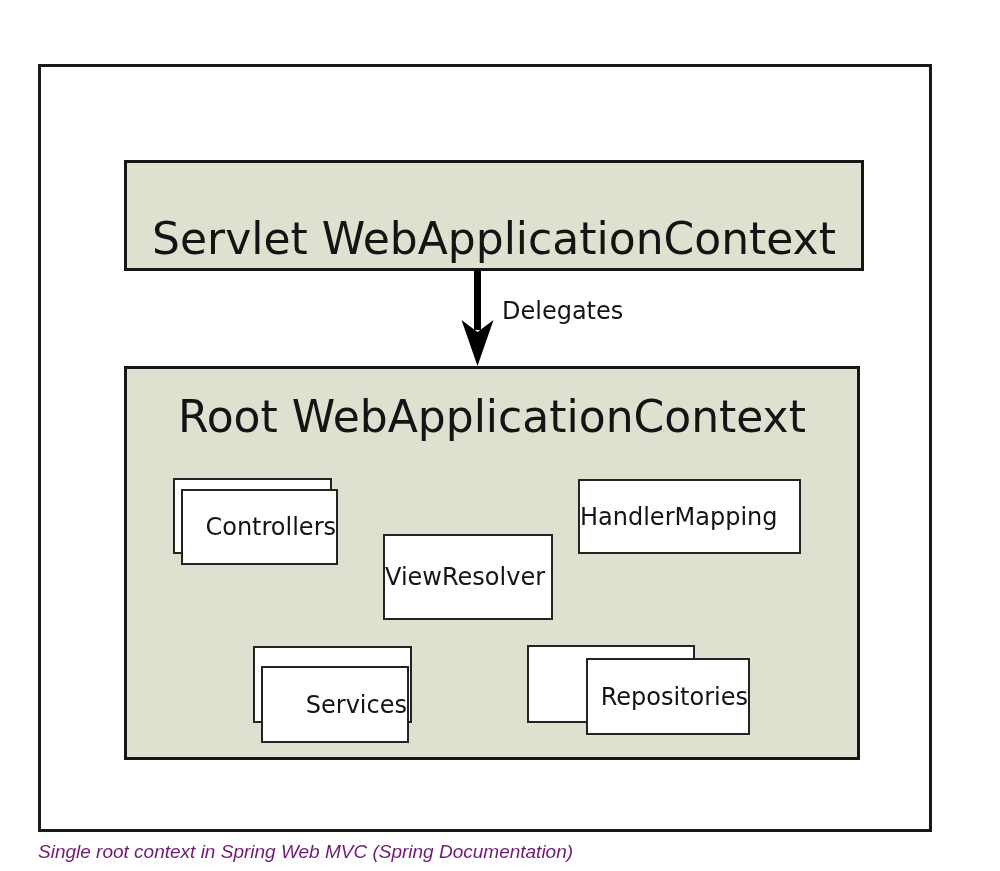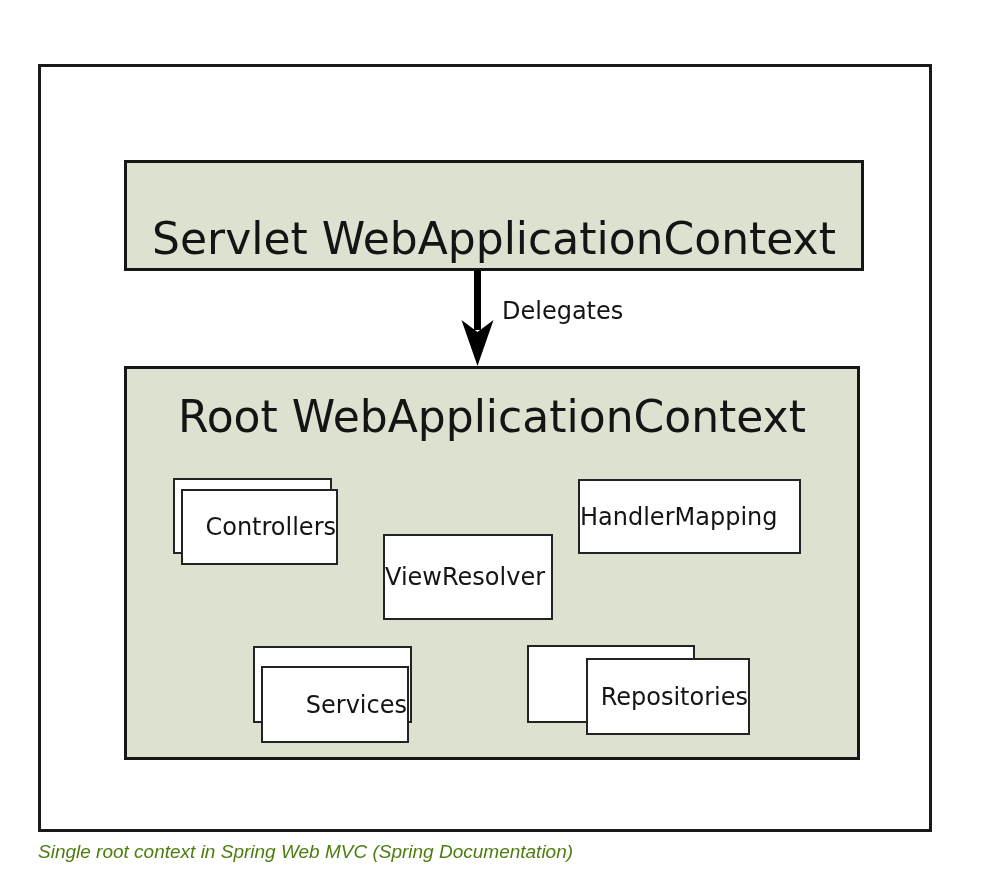--- a/index.html
+++ b/index.html
@@ -143,21 +143,21 @@
   .repositories-stack .back-card  { width: 168px; height: 78px; }
   .repositories-stack .front-card { left: 21px; top: 13px; width: 164px; height: 77px; margin-left: 38px; }
 
   .caption {
     position: absolute;
     left: 38px;
     top: 841px;
     font-family: "Liberation Sans", sans-serif;
     font-style: italic;
     font-size: 19px;
-    color: #4d7c0f;
+    color: #701a75;
     z-index: 2;
   }
 </style>
 </head>
 <body>
 
 <div class="page">
 
   <div class="outer-frame"></div>
 

